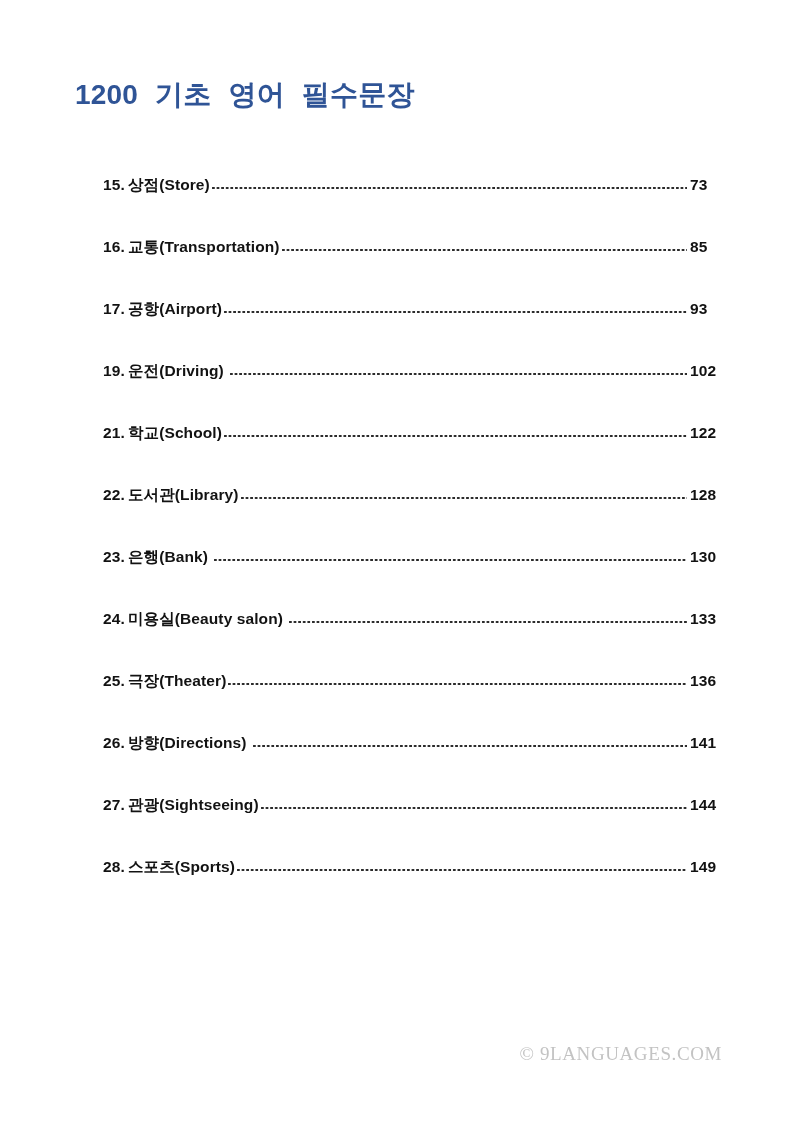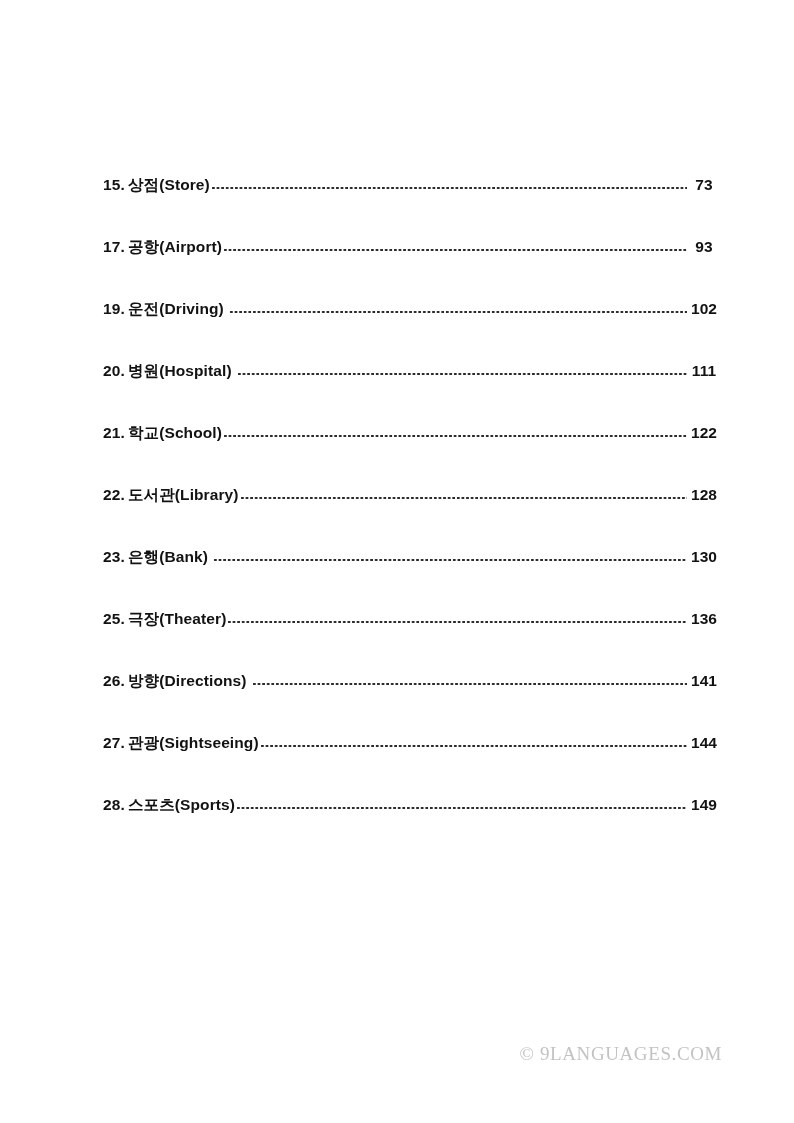--- a/index.html
+++ b/index.html
@@ -53,68 +53,69 @@
     margin-left: 2px;
     background-image: radial-gradient(circle at 1.4px 2px, #2a2a2a 1.05px, transparent 1.4px);
     background-size: 4.6px 4px;
     background-repeat: repeat-x;
     background-position: left bottom;
   }
   .toc-page {
     flex: none;
     min-width: 28px;
     margin-left: 3px;
-    text-align: center;
+    text-align: left;
     margin-top: 28px;
   }
   .footer {
     position: absolute;
     right: 72px;
     bottom: 58px;
     font-family: "Liberation Serif", serif;
     font-size: 19px;
     letter-spacing: 0.6px;
     color: #c3c3c3;
   }
 </style>
 </head>
 <body>
 
 <div class="page">
+  <h1 class="title" style="color: rgb(47, 84, 150);">1200 기초 영어 필수문장</h1>
 
   <div class="toc" id="toc">
   <div class="toc-row">
     <span class="toc-num">15.</span>
     <span class="toc-label">상점(Store)</span>
     <span class="toc-dots"></span>
     <span class="toc-page">73</span>
   </div>
 
+  <div class="toc-row">
+    <span class="toc-num">16.</span>
+    <span class="toc-label">교통(Transportation)</span>
+    <span class="toc-dots"></span>
+    <span class="toc-page">85</span>
+  </div>
 
   <div class="toc-row">
     <span class="toc-num">17.</span>
     <span class="toc-label">공항(Airport)</span>
     <span class="toc-dots"></span>
     <span class="toc-page">93</span>
   </div>
 
 
   <div class="toc-row">
     <span class="toc-num">19.</span>
     <span class="toc-label">운전(Driving) </span>
     <span class="toc-dots"></span>
     <span class="toc-page">102</span>
   </div>
 
-  <div class="toc-row">
-    <span class="toc-num">20.</span>
-    <span class="toc-label">병원(Hospital) </span>
-    <span class="toc-dots"></span>
-    <span class="toc-page">111</span>
-  </div>
 
   <div class="toc-row">
     <span class="toc-num">21.</span>
     <span class="toc-label">학교(School)</span>
     <span class="toc-dots"></span>
     <span class="toc-page">122</span>
   </div>
 
   <div class="toc-row">
     <span class="toc-num">22.</span>
@@ -123,20 +124,26 @@
     <span class="toc-page">128</span>
   </div>
 
   <div class="toc-row">
     <span class="toc-num">23.</span>
     <span class="toc-label">은행(Bank) </span>
     <span class="toc-dots"></span>
     <span class="toc-page">130</span>
   </div>
 
+  <div class="toc-row">
+    <span class="toc-num">24.</span>
+    <span class="toc-label">미용실(Beauty salon) </span>
+    <span class="toc-dots"></span>
+    <span class="toc-page">133</span>
+  </div>
 
   <div class="toc-row">
     <span class="toc-num">25.</span>
     <span class="toc-label">극장(Theater)</span>
     <span class="toc-dots"></span>
     <span class="toc-page">136</span>
   </div>
 
   <div class="toc-row">
     <span class="toc-num">26.</span>

